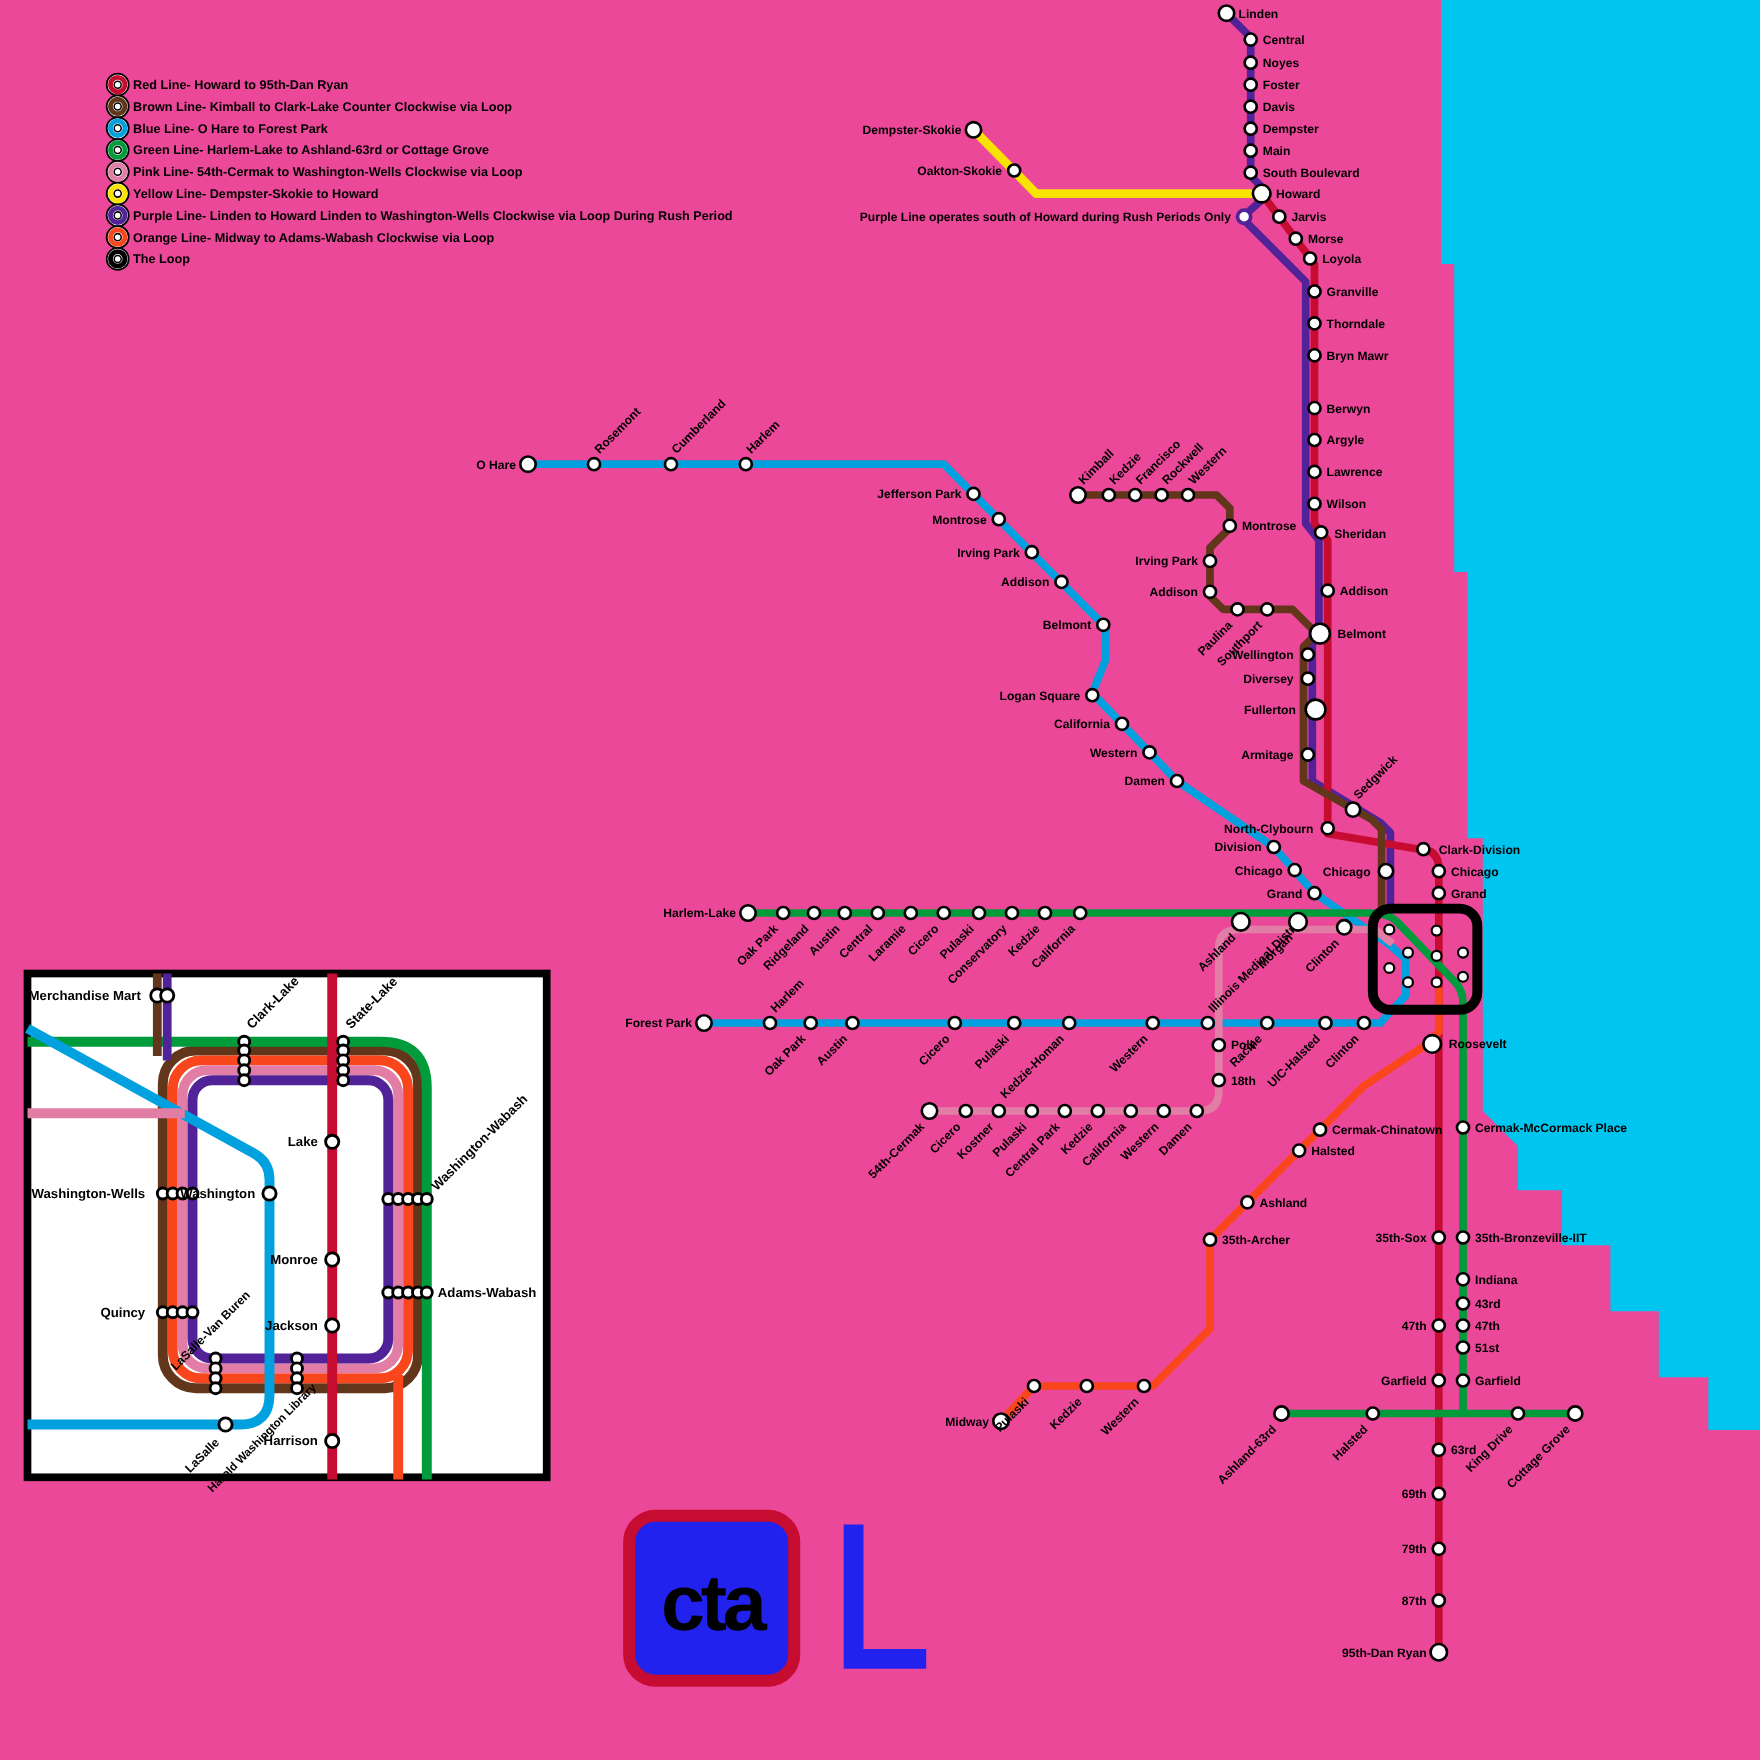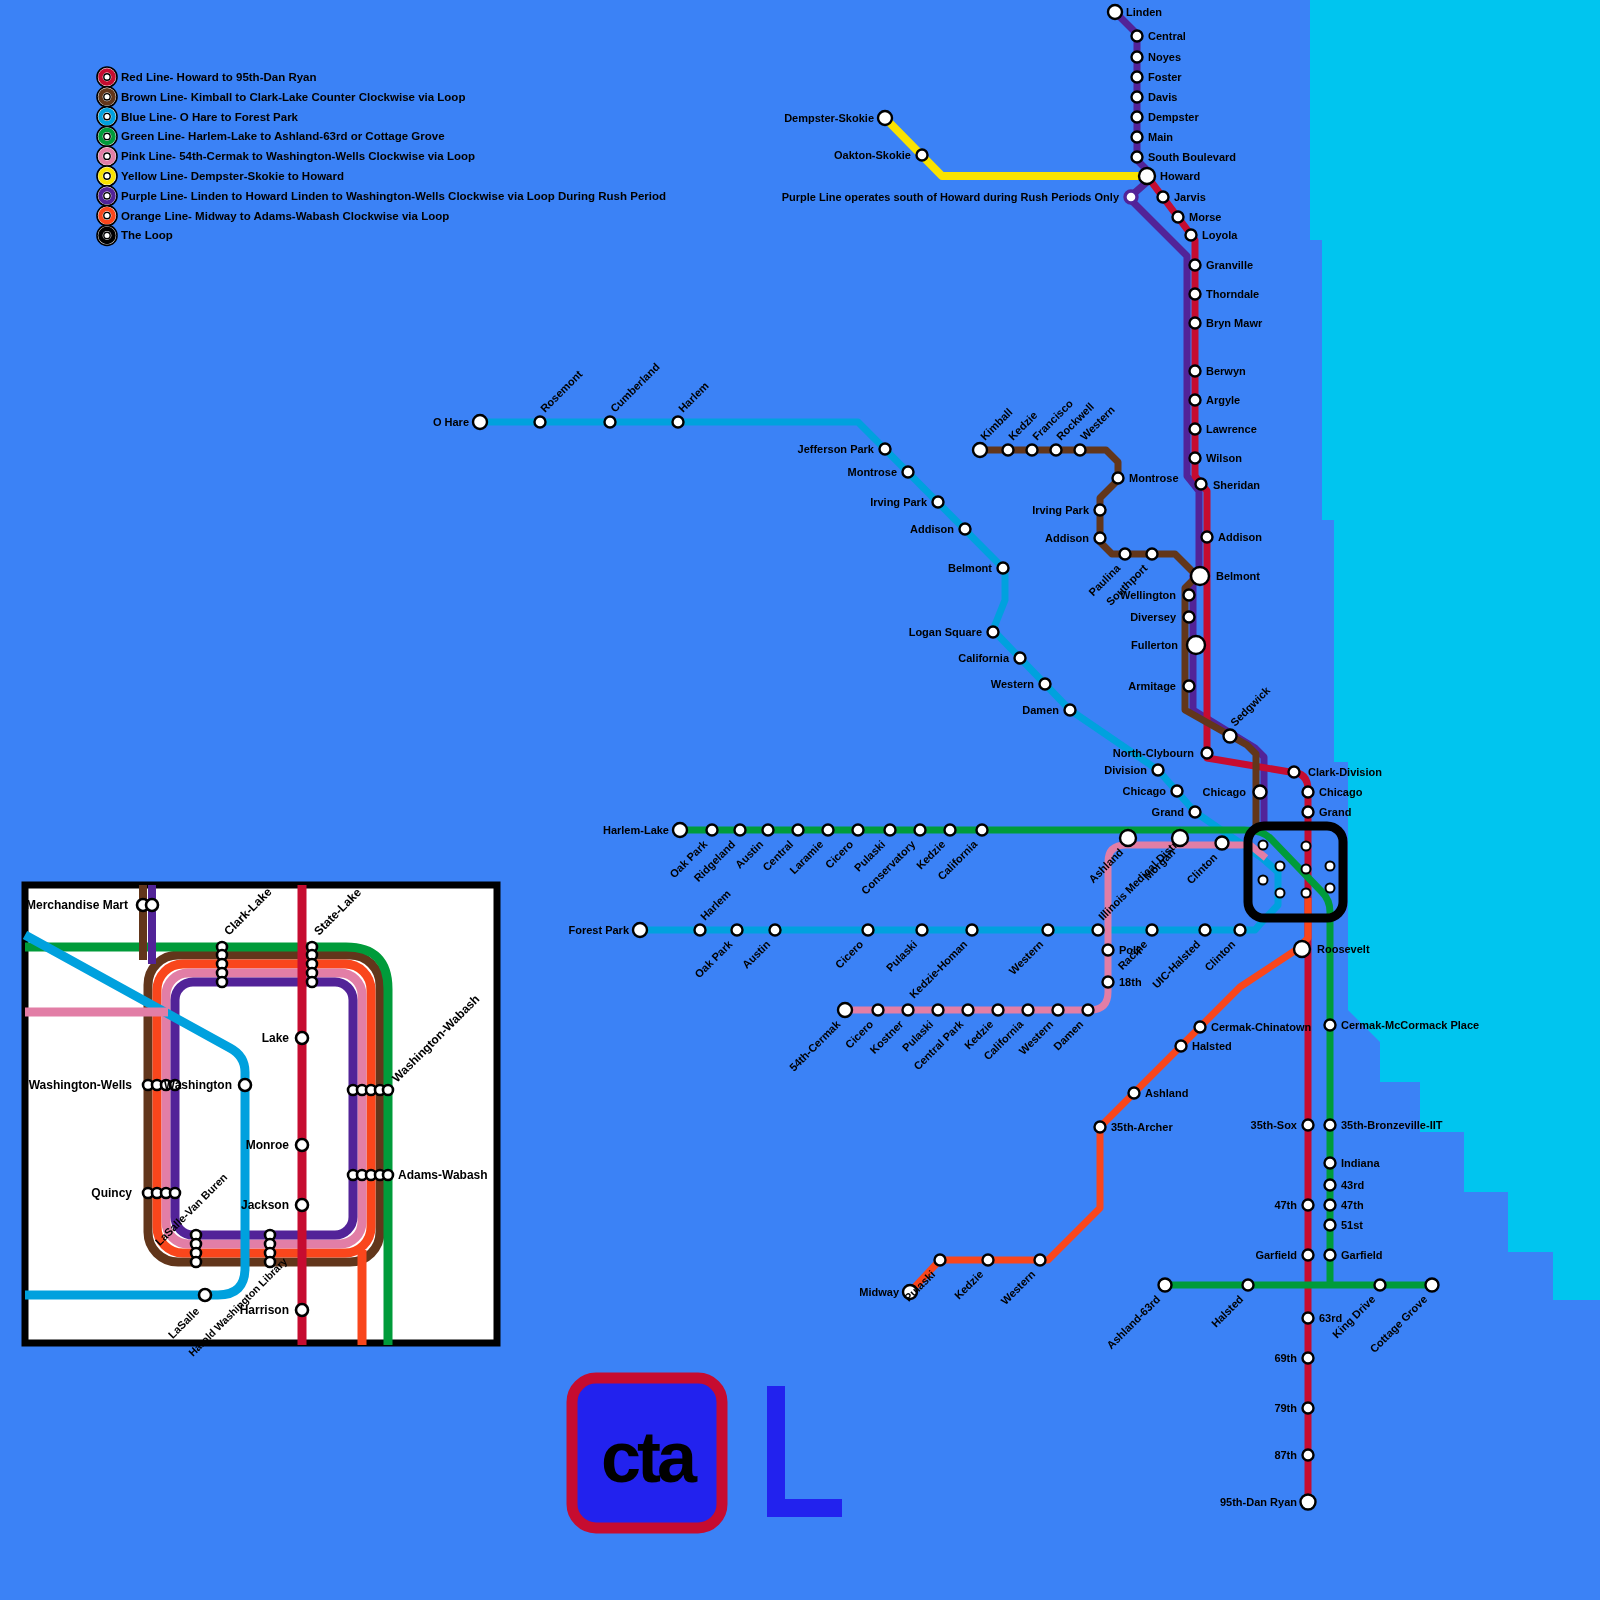--- a/index.html
+++ b/index.html
@@ -1,16 +1,16 @@
 <!DOCTYPE html>
 <html><head>
 <meta charset="utf-8">
 <style>
   html,body{margin:0;padding:0;background:#ffffff;}
-  #stage{position:relative;width:1600px;height:1600px;background:#3b82f6;overflow:hidden;}
+  #stage{position:relative;width:1600px;height:1600px;background:#ec4899;overflow:hidden;}
   svg{display:block;}
   text{font-family:"Liberation Sans",sans-serif;font-weight:bold;fill:#000;}
 </style>
 </head>
 <body>
 
 <div id="stage">
   <svg id="map" width="1600" height="1600" viewBox="0 0 1600 1600" xmlns="http://www.w3.org/2000/svg">
       <path d="M1310,0 L1600,0 L1600,1300 L1553,1300 L1553,1252 L1508,1252 L1508,1192 L1464,1192 L1464,1132 L1420,1132 L1420,1082 L1380,1082 L1380,1042 L1348,1010 L1348,762 L1334,762 L1334,520 L1322,520 L1322,240 L1310,240 Z" fill="#00c5ef"></path>
       <path d="M885,118 L942,176 L1147,176" fill="none" stroke="#f9e300" stroke-width="8" stroke-linejoin="round"></path>

